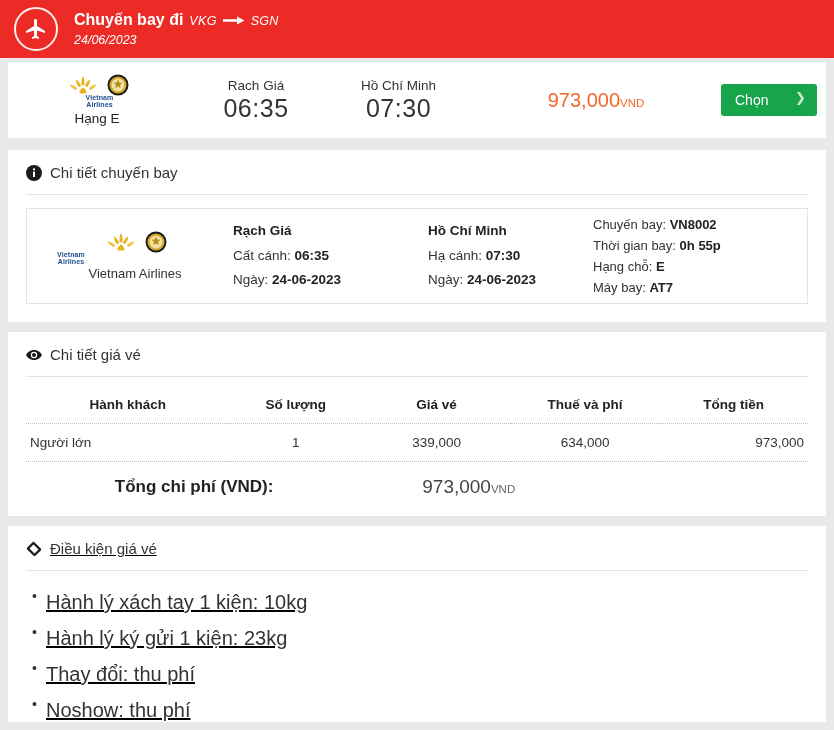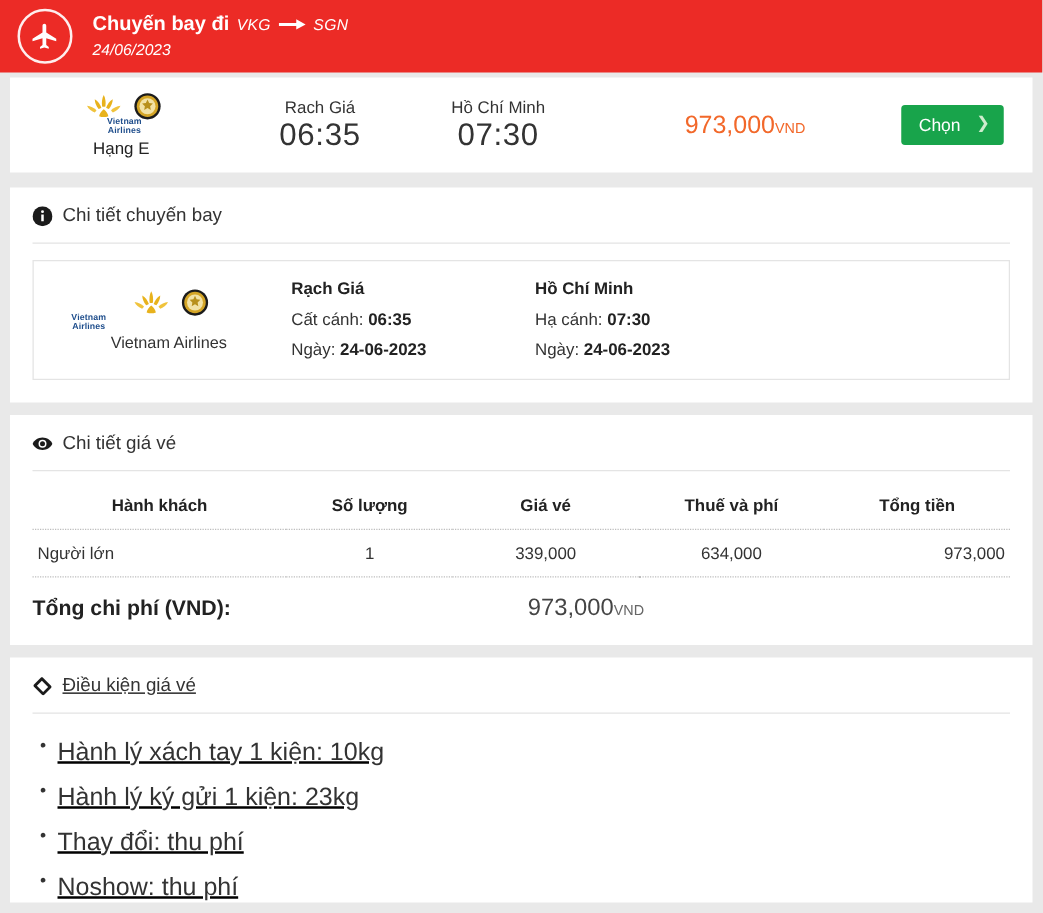--- a/index.html
+++ b/index.html
@@ -65,21 +65,21 @@
   .routeline .tip { position: absolute; right: 4px; top: 0px; color: #f58220; font-size: 13px; line-height: 14px; }
   .seats { font-size: 13px; color: #f58220; white-space: nowrap; }
   .seats .chev { font-size: 10px; margin-left: 3px; }
 
   .col-arr { width: 145px; text-align: center; }
   .col-price { flex: 1; text-align: center; }
   .price { font-size: 20px; color: #f2682a; white-space: nowrap; }
   .price .cur { font-size: 11.5px; color: #f2682a; }
   .col-btn { width: 105px; padding-right: 14px; }
   .btn-choose {
-    display: block; width: 82px; height: 32px; background: #18a44b; color: #fff;
+    display: block; width: 96px; height: 32px; background: #18a44b; color: #fff;
     border: none; border-radius: 3px; font-size: 14px; cursor: pointer;
     font-family: inherit; position: relative; text-align: left; padding-left: 14px;
   }
   .btn-choose .bchev { position: absolute; right: 11px; top: 6px; font-size: 13px; color: #cdeccd; }
 
   
   .sec { left: 8px; width: 818px; padding: 14px 18px 12px; }
   .sec-title { display: flex; align-items: center; gap: 8px; font-size: 15px; color: #333; }
   .sec-title svg { width: 16px; height: 16px; fill: #222; flex: none; }
   .sec-rule { border-top: 1px solid #e4e4e4; margin-top: 13px; }
@@ -113,21 +113,21 @@
   .fare-table th.c-pax, .fare-table td.c-pax { text-align: left; padding-left: 4px; width: 26%; }
   .fare-table th.c-pax { text-align: center; }
   .fare-table th.c-qty, .fare-table td.c-qty { width: 17%; }
   .fare-table th.c-fare, .fare-table td.c-fare { width: 19%; }
   .fare-table th.c-tax, .fare-table td.c-tax { width: 19%; }
   .fare-table th.c-total, .fare-table td.c-total { width: 19%; text-align: right; padding-right: 4px; }
   .fare-table th.c-total { text-align: center; }
   .grand {
     display: flex; align-items: center; margin-top: 14px;
   }
-  .grand-label { width: 43%; text-align: left; font-size: 17px; font-weight: bold; color: #222; }
+  .grand-label { width: 43%; text-align: center; font-size: 17px; font-weight: bold; color: #222; }
   .grand-val { font-size: 19px; color: #444; margin-left: 60px; }
   .grand-val .cur { font-size: 11.5px; color: #666; }
 
   
   .cond-card { top: 526px; height: 196px; text-decoration: underline; }
   .cond-list { list-style: none; margin-top: 16px; }
   .cond-list li {
     font-size: 20px; color: #333; line-height: 1.55; padding-left: 20px;
     position: relative; margin-bottom: 5px;
   }
@@ -261,20 +261,38 @@
         <div>
           <span>Hạ cánh:</span>
           <b>07:30</b>
         </div>
         <div>
           <span>Ngày:</span>
           <b>24-06-2023</b>
         </div>
       </div>
 
+      <div class="d-col info">
+        <div>
+          <span>Chuyến bay:</span>
+          <b>VN8002</b>
+        </div>
+        <div>
+          <span>Thời gian bay:</span>
+          <b>0h 55p</b>
+        </div>
+        <div>
+          <span>Hạng chỗ:</span>
+          <b>E</b>
+        </div>
+        <div>
+          <span>Máy bay:</span>
+          <b>AT7</b>
+        </div>
+      </div>
     </div>
   </div>
 
   <div class="card sec fare-card">
     <div class="sec-title">
       <svg viewBox="0 0 16 16">
         <path d="M8 3C4.4 3 1.4 5.3 0 8c1.4 2.7 4.4 5 8 5s6.6-2.3 8-5c-1.4-2.7-4.4-5-8-5z" fill="#1b1b1b"></path>
         <circle cx="8" cy="8" r="3.2" fill="#fff"></circle>
         <circle cx="8" cy="8" r="2" fill="#1b1b1b"></circle>
       </svg>

